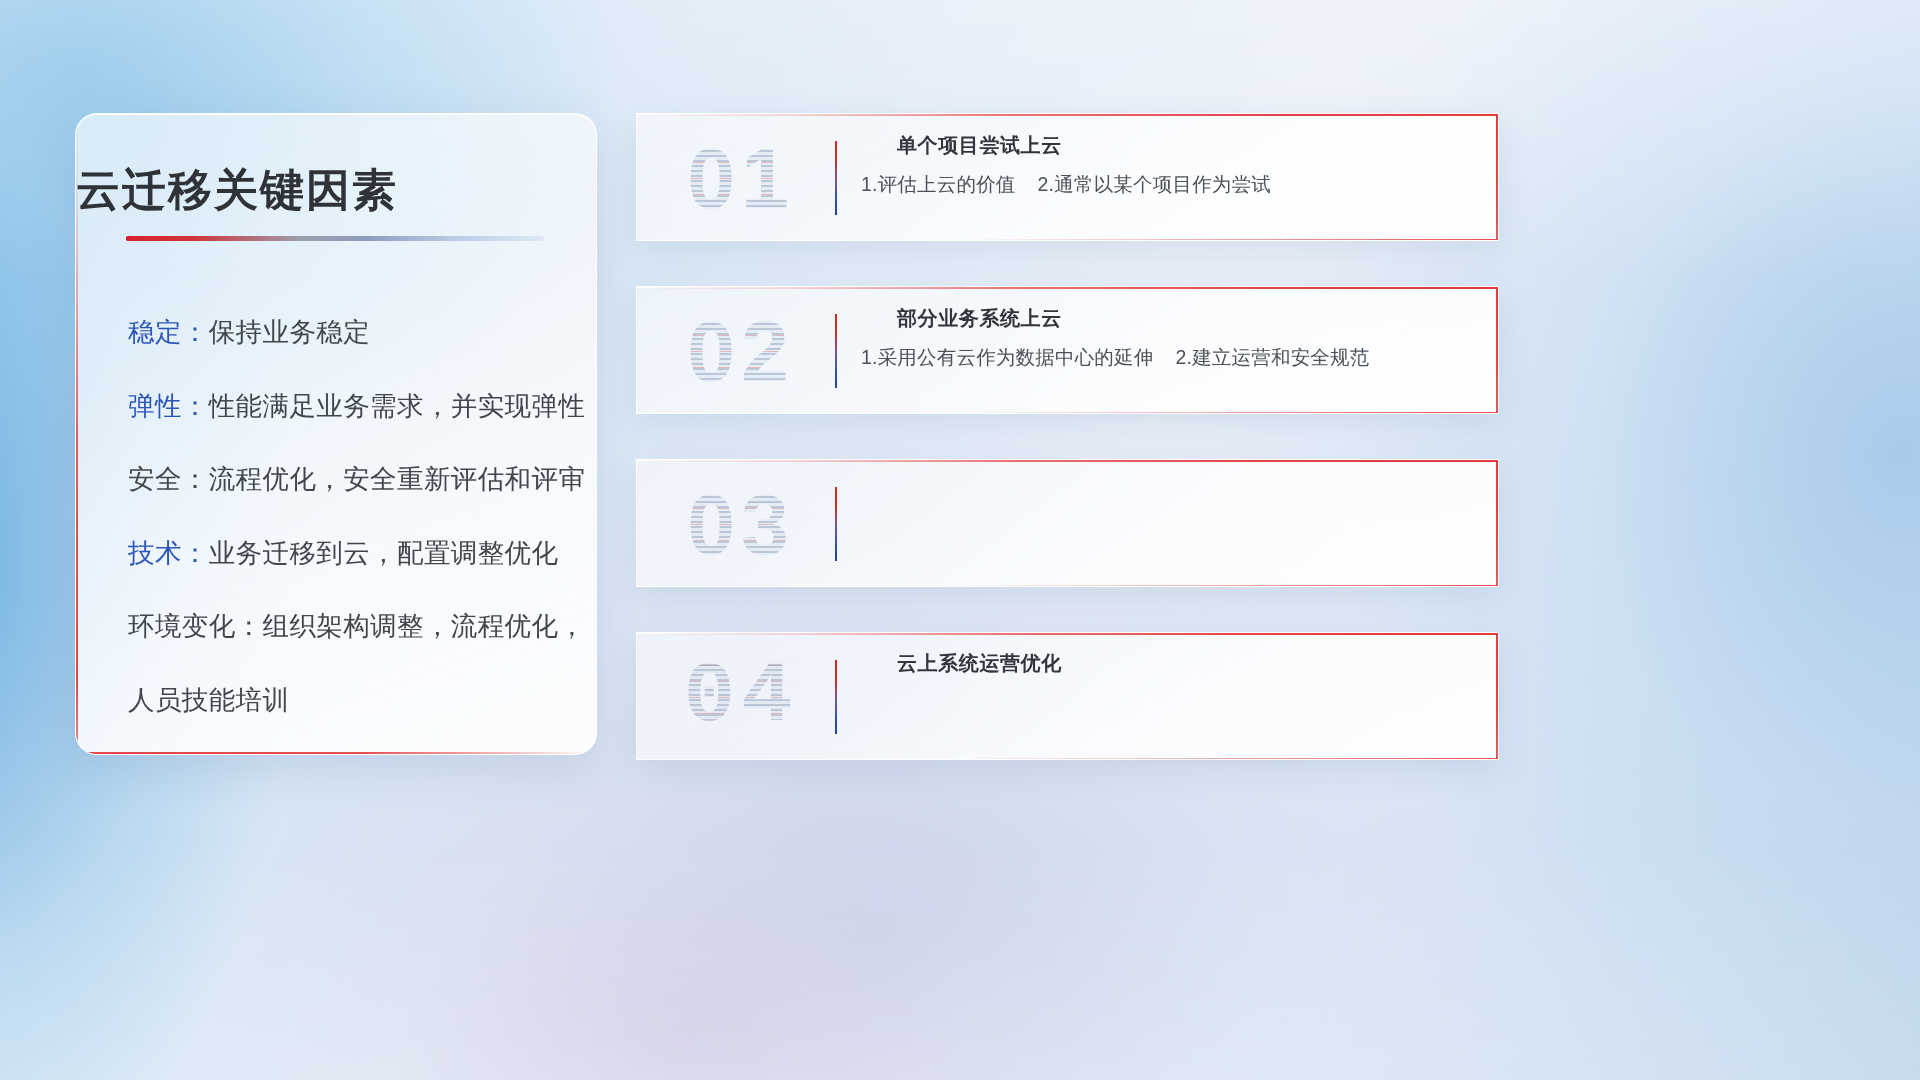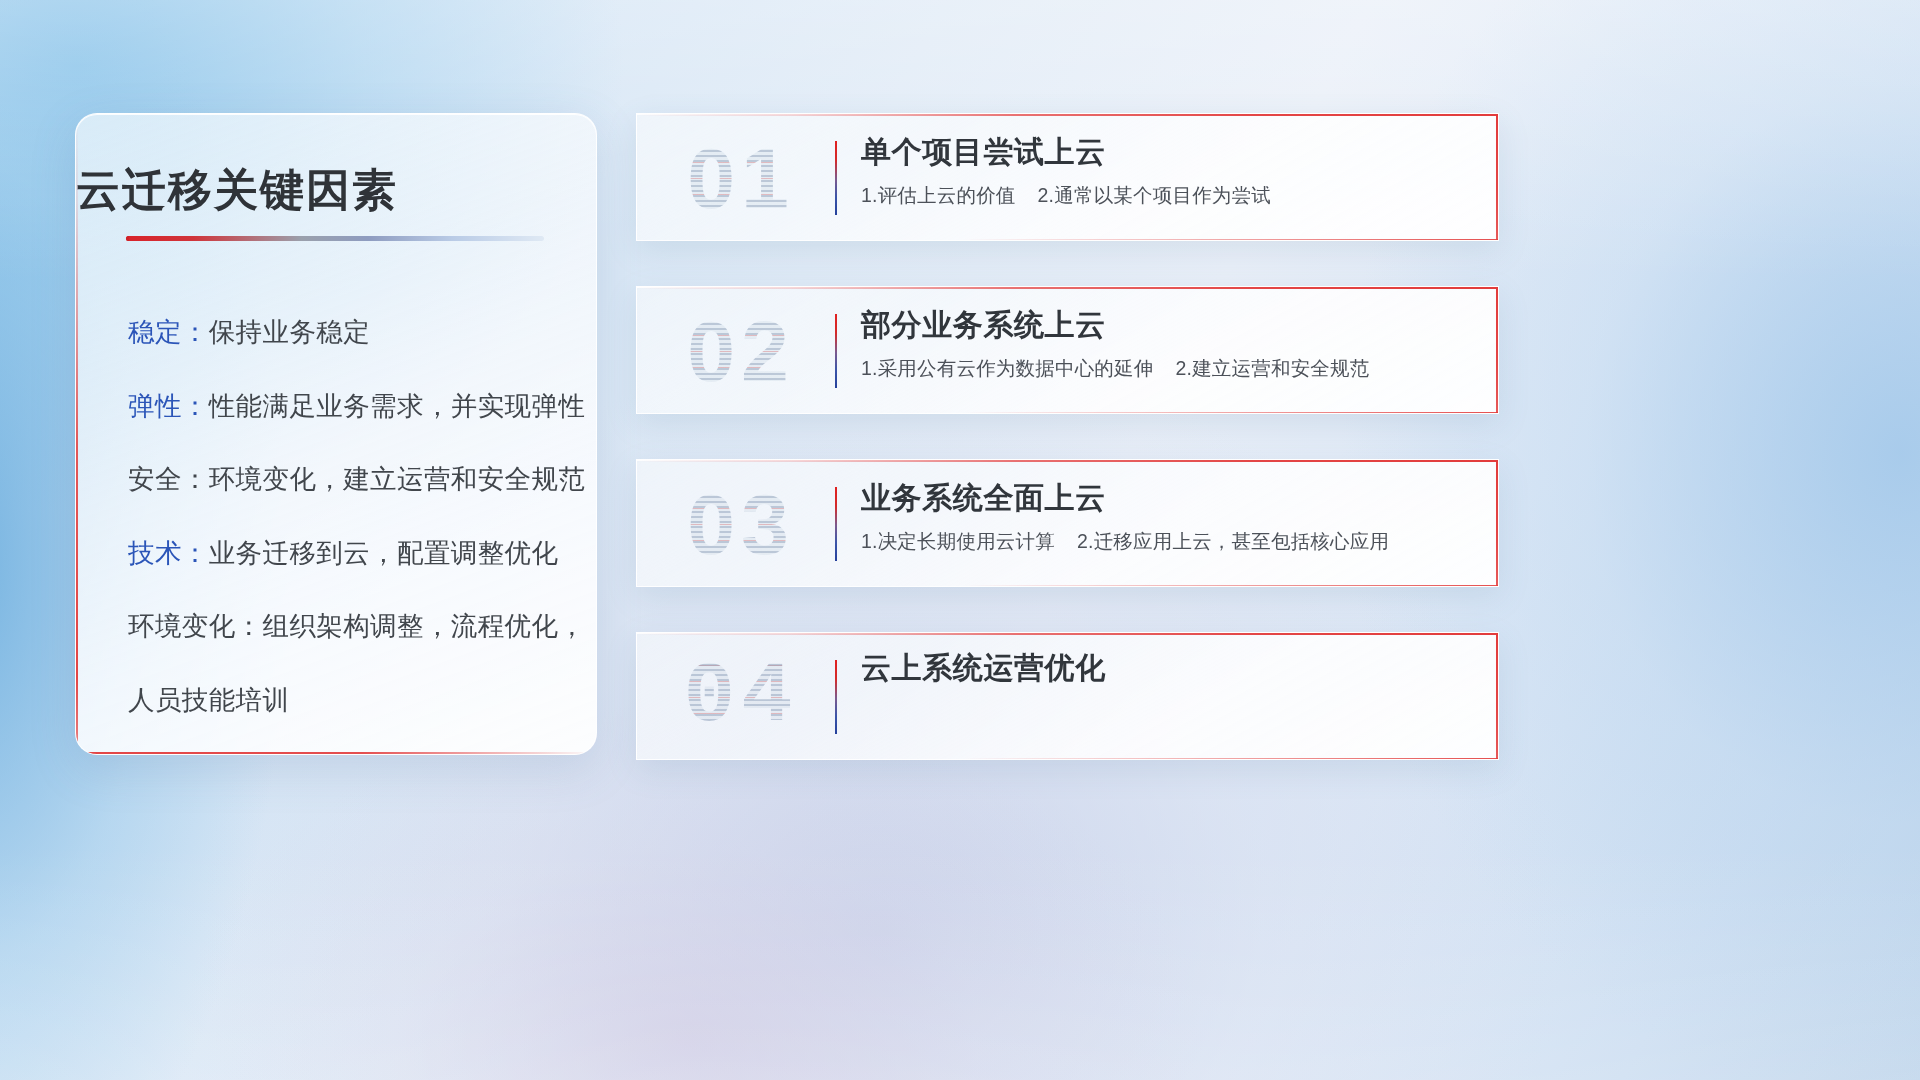--- a/index.html
+++ b/index.html
@@ -148,22 +148,22 @@
   }
 
   
   .rdiv{
     position:absolute;left:198px;top:27px;width:2.4px;height:74px;
     background:linear-gradient(180deg,#e02020 0%,#d42a2a 26%,#7a5a8e 52%,#3a54a8 76%,#24409b 100%);
   }
 
   .rtext{position:absolute;left:224px;right:24px;top:20px;}
   .rtitle{
-    font-size:30px;font-weight:700;color:#31363c;line-height:1.18;
-    letter-spacing:.6px;white-space:nowrap;
+    font-size:20px;font-weight:700;color:#31363c;line-height:1.18;
+    letter-spacing:.6px;white-space:nowrap;margin-left:36px;
   }
   .rdesc{
     margin-top:14px;
     font-size:19.5px;color:#4c5159;line-height:1.25;
     letter-spacing:.2px;white-space:nowrap;
   }
   .gap{display:inline-block;width:22px;}
 </style>
 </head>
 <body>
@@ -190,21 +190,21 @@
 
     <div class="li-row">
       <span class="li-key">稳定：</span><span>保持业务稳定</span>
     </div>
 
     <div class="li-row">
       <span class="li-key">弹性：</span><span>性能满足业务需求，并实现弹性</span>
     </div>
 
     <div class="li-row">
-      <span class="li-key-plain">安全：</span><span>环境变化，建立运营和安全规范</span>
+      <span class="li-key-plain">安全：</span><span>流程优化，安全重新评估和评审</span>
     </div>
 
     <div class="li-row">
       <span class="li-key">技术：</span><span>业务迁移到云，配置调整优化</span>
     </div>
 
     <div class="li-row">
       <span class="li-key-plain">环境变化：</span><span>组织架构调整，流程优化，</span>
     </div>
 
@@ -246,24 +246,20 @@
   </div>
 
   <div class="rcard">
     <div class="topline"></div>
     <div class="rightline"></div>
     <div class="bottomline"></div>
     <div class="rnum-ghost">03</div>
     <div class="rnum-red">03</div>
     <div class="rnum">03</div>
     <div class="rdiv"></div>
-    <div class="rtext">
-      <div class="rtitle">业务系统全面上云</div>
-      <div class="rdesc"><span>1.决定长期使用云计算</span><span class="gap"></span><span>2.迁移应用上云，甚至包括核心应用</span></div>
-    </div>
   </div>
 
   <div class="rcard">
     <div class="topline"></div>
     <div class="rightline"></div>
     <div class="bottomline"></div>
     <div class="rnum-ghost">04</div>
     <div class="rnum-red">04</div>
     <div class="rnum">04</div>
     <div class="rdiv"></div>

